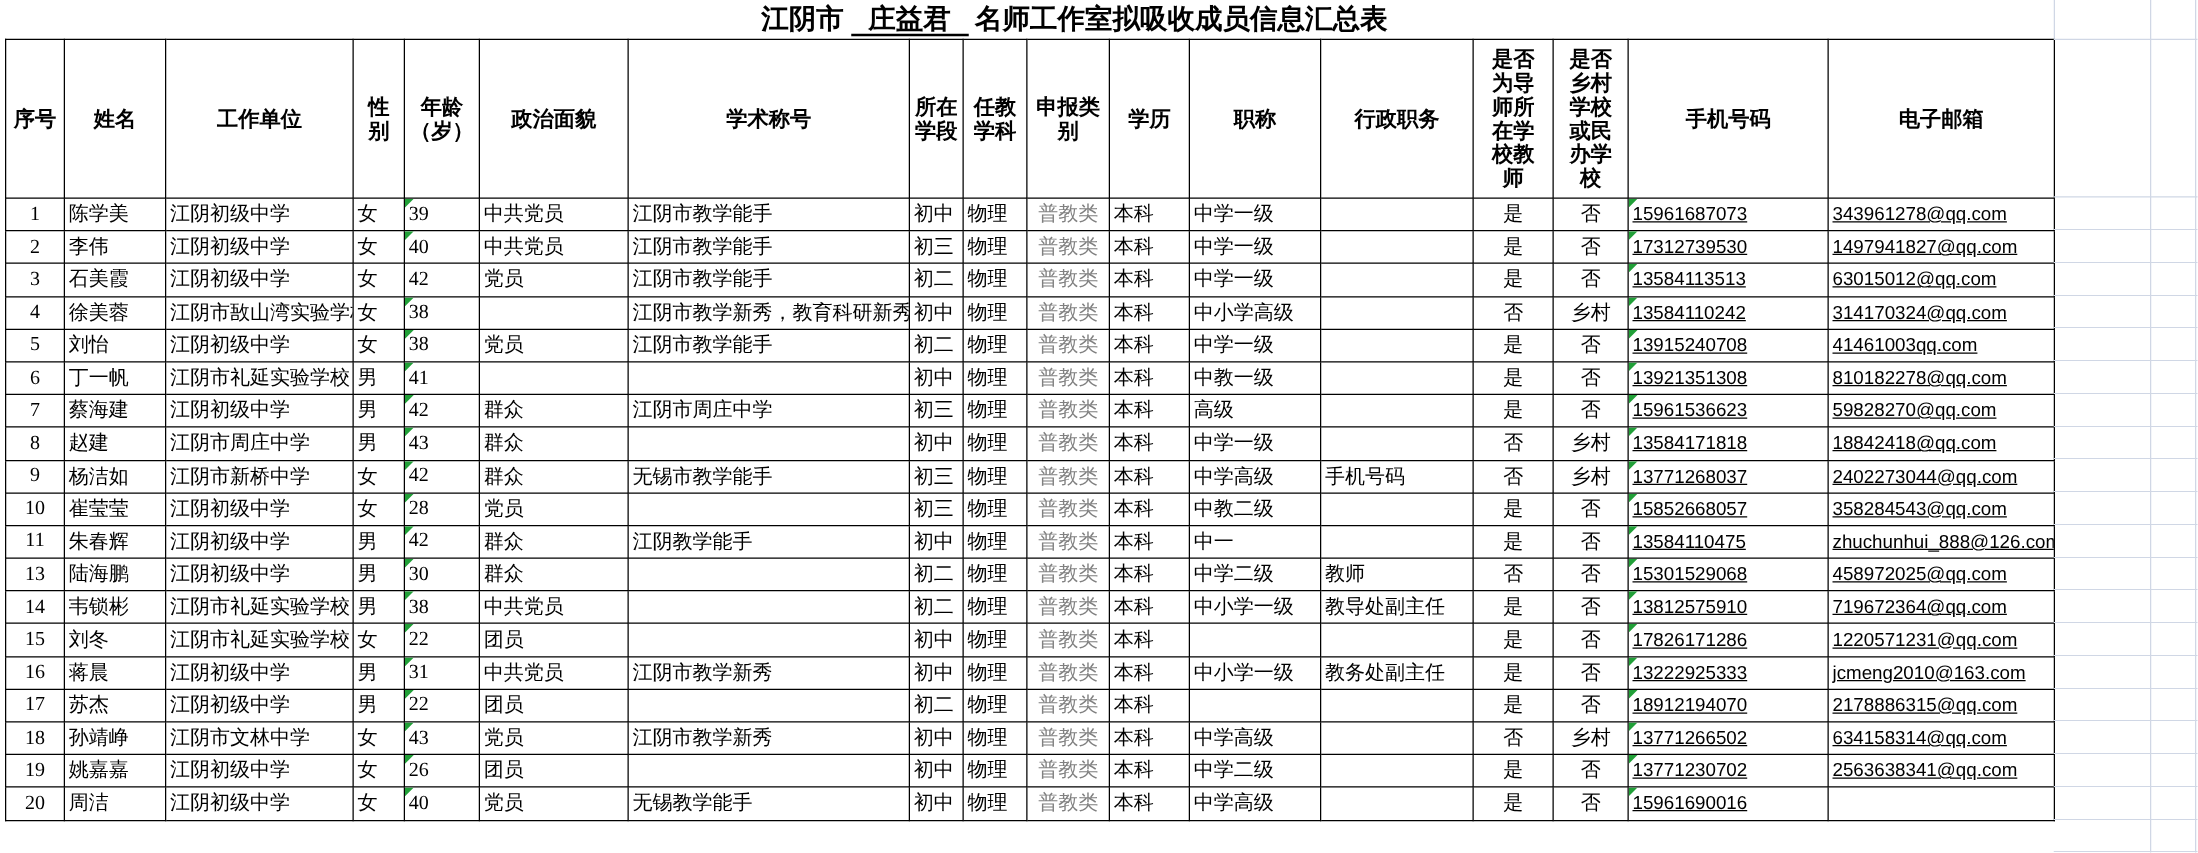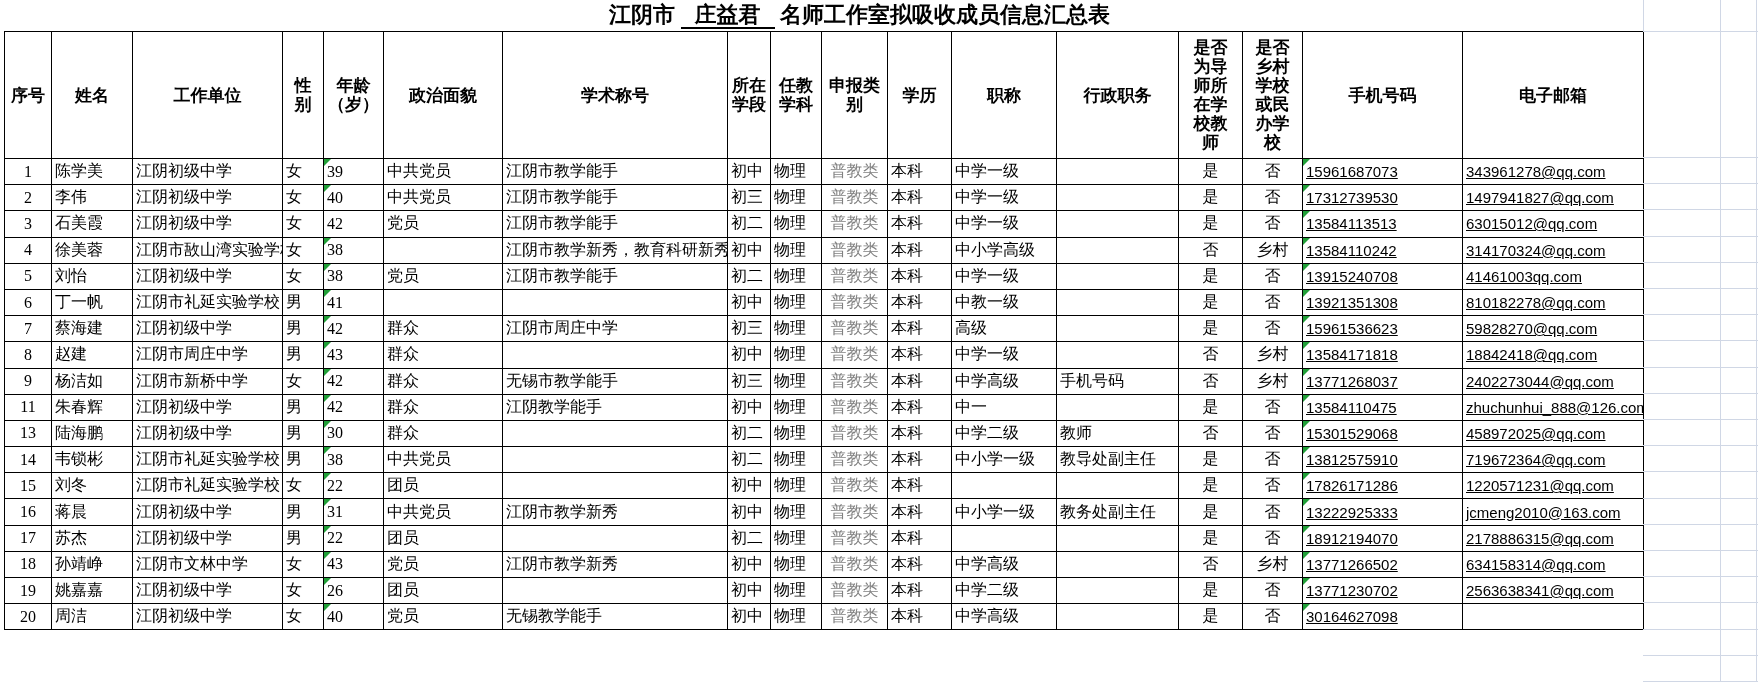--- a/index.html
+++ b/index.html
@@ -275,20 +275,39 @@
           <td class="ct gray">普教类</td>
           <td class="">本科</td>
           <td class="">中学高级</td>
           <td class="">手机号码</td>
           <td class="ct">否</td>
           <td class="ct">乡村</td>
           <td class="sans flag">13771268037</td>
           <td class="sans">2402273044@qq.com</td>
         </tr>
         <tr>
+          <td class="ct">10</td>
+          <td class="">崔莹莹</td>
+          <td class="">江阴初级中学</td>
+          <td class="">女</td>
+          <td class=" flag">28</td>
+          <td class="">党员</td>
+          <td class=""></td>
+          <td class="">初三</td>
+          <td class="">物理</td>
+          <td class="ct gray">普教类</td>
+          <td class="">本科</td>
+          <td class="">中教二级</td>
+          <td class=""></td>
+          <td class="ct">是</td>
+          <td class="ct">否</td>
+          <td class="sans flag">15852668057</td>
+          <td class="sans">358284543@qq.com</td>
+        </tr>
+        <tr>
           <td class="ct">11</td>
           <td class="">朱春辉</td>
           <td class="">江阴初级中学</td>
           <td class="">男</td>
           <td class=" flag">42</td>
           <td class="">群众</td>
           <td class="">江阴教学能手</td>
           <td class="">初中</td>
           <td class="">物理</td>
           <td class="ct gray">普教类</td>
@@ -442,21 +461,21 @@
           <td class="">党员</td>
           <td class="">无锡教学能手</td>
           <td class="">初中</td>
           <td class="">物理</td>
           <td class="ct gray">普教类</td>
           <td class="">本科</td>
           <td class="">中学高级</td>
           <td class=""></td>
           <td class="ct">是</td>
           <td class="ct">否</td>
-          <td class="sans flag">30164627098</td>
+          <td class="sans flag">15961690016</td>
           <td class="sans"></td>
         </tr>
       </tbody>
   </table>
 
   <div class="vline" style="left:1643px;top:0;height:31px;"></div>
   <div class="vline" style="left:1720px;top:0;height:682px;"></div>
   <div class="vline" style="left:1756px;top:0;height:682px;"></div>
   <div class="hline" style="left:1643px;top:31px;width:115px;"></div>
   <div class="hline" style="left:1643px;top:157px;width:115px;"></div>

